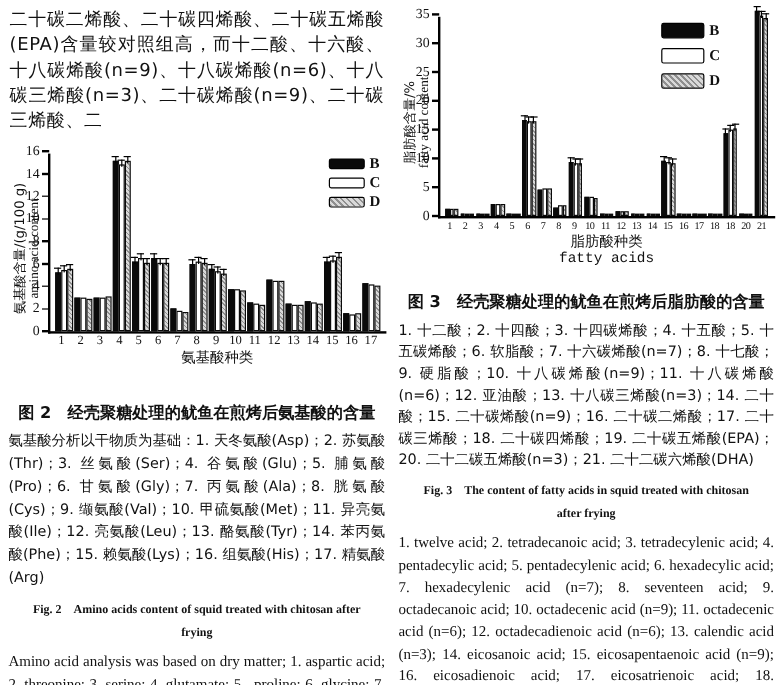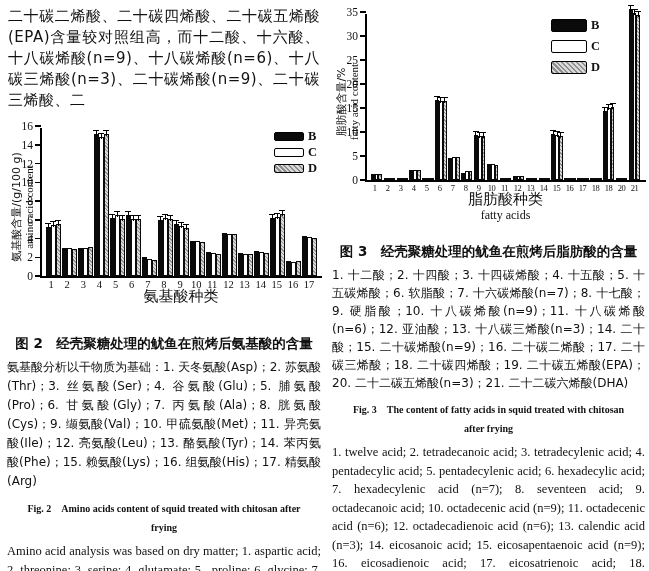--- a/index.html
+++ b/index.html
@@ -52,22 +52,22 @@
   #chart-fig3 .swatch{width:36px;height:13px;}
   .swatch.black{background:#0a0a0a;}
   .swatch.white{background:#fff;}
   .swatch.hatch{background:repeating-linear-gradient(45deg,#8f8f8f 0 1.5px,#d9d9d9 1.5px 3.5px);}
   .lname{font-size:12.5px;font-weight:bold;font-family:"Liberation Serif", serif;}
   .cats{display:flex;justify-content:space-between;padding:1px 5px 0 3px;box-sizing:border-box;}
   .cat{flex:1;text-align:center;font-family:"Liberation Serif", serif;}
   #chart-fig2 .cat{font-size:10.5px;}
   #chart-fig3 .cat{font-size:8.5px;letter-spacing:-0.5px;}
   .xlab{text-align:center;margin-top:1px;line-height:14px;}
-  .xlab-cn{font-family:Liberation Mono, monospace;font-size:15px;}
-  .xlab-en{font-family:Liberation Serif, serif;font-size:12px;}
+  .xlab-cn{font-family:Liberation Serif, serif;font-size:12px;}
+  .xlab-en{font-family:Liberation Mono, monospace;font-size:12px;}
 
   
   .cap-cn{font-family:"DejaVu Sans", sans-serif;font-weight:bold;font-size:13.5px;
           text-align:center;margin:9px 0 5px 0;}
   .note-cn{font-family:"DejaVu Sans", sans-serif;font-size:12px;line-height:19px;
            text-align:justify;margin:0 1px;}
   .col-right .note-cn{line-height:18px;}
   .cap-en{font-family:"Liberation Serif", serif;font-weight:bold;font-size:10px;
           line-height:19px;text-align:center;margin:8px 14px 5px 14px;}
   .note-en{font-family:"Liberation Serif", serif;font-size:12.5px;line-height:19px;

